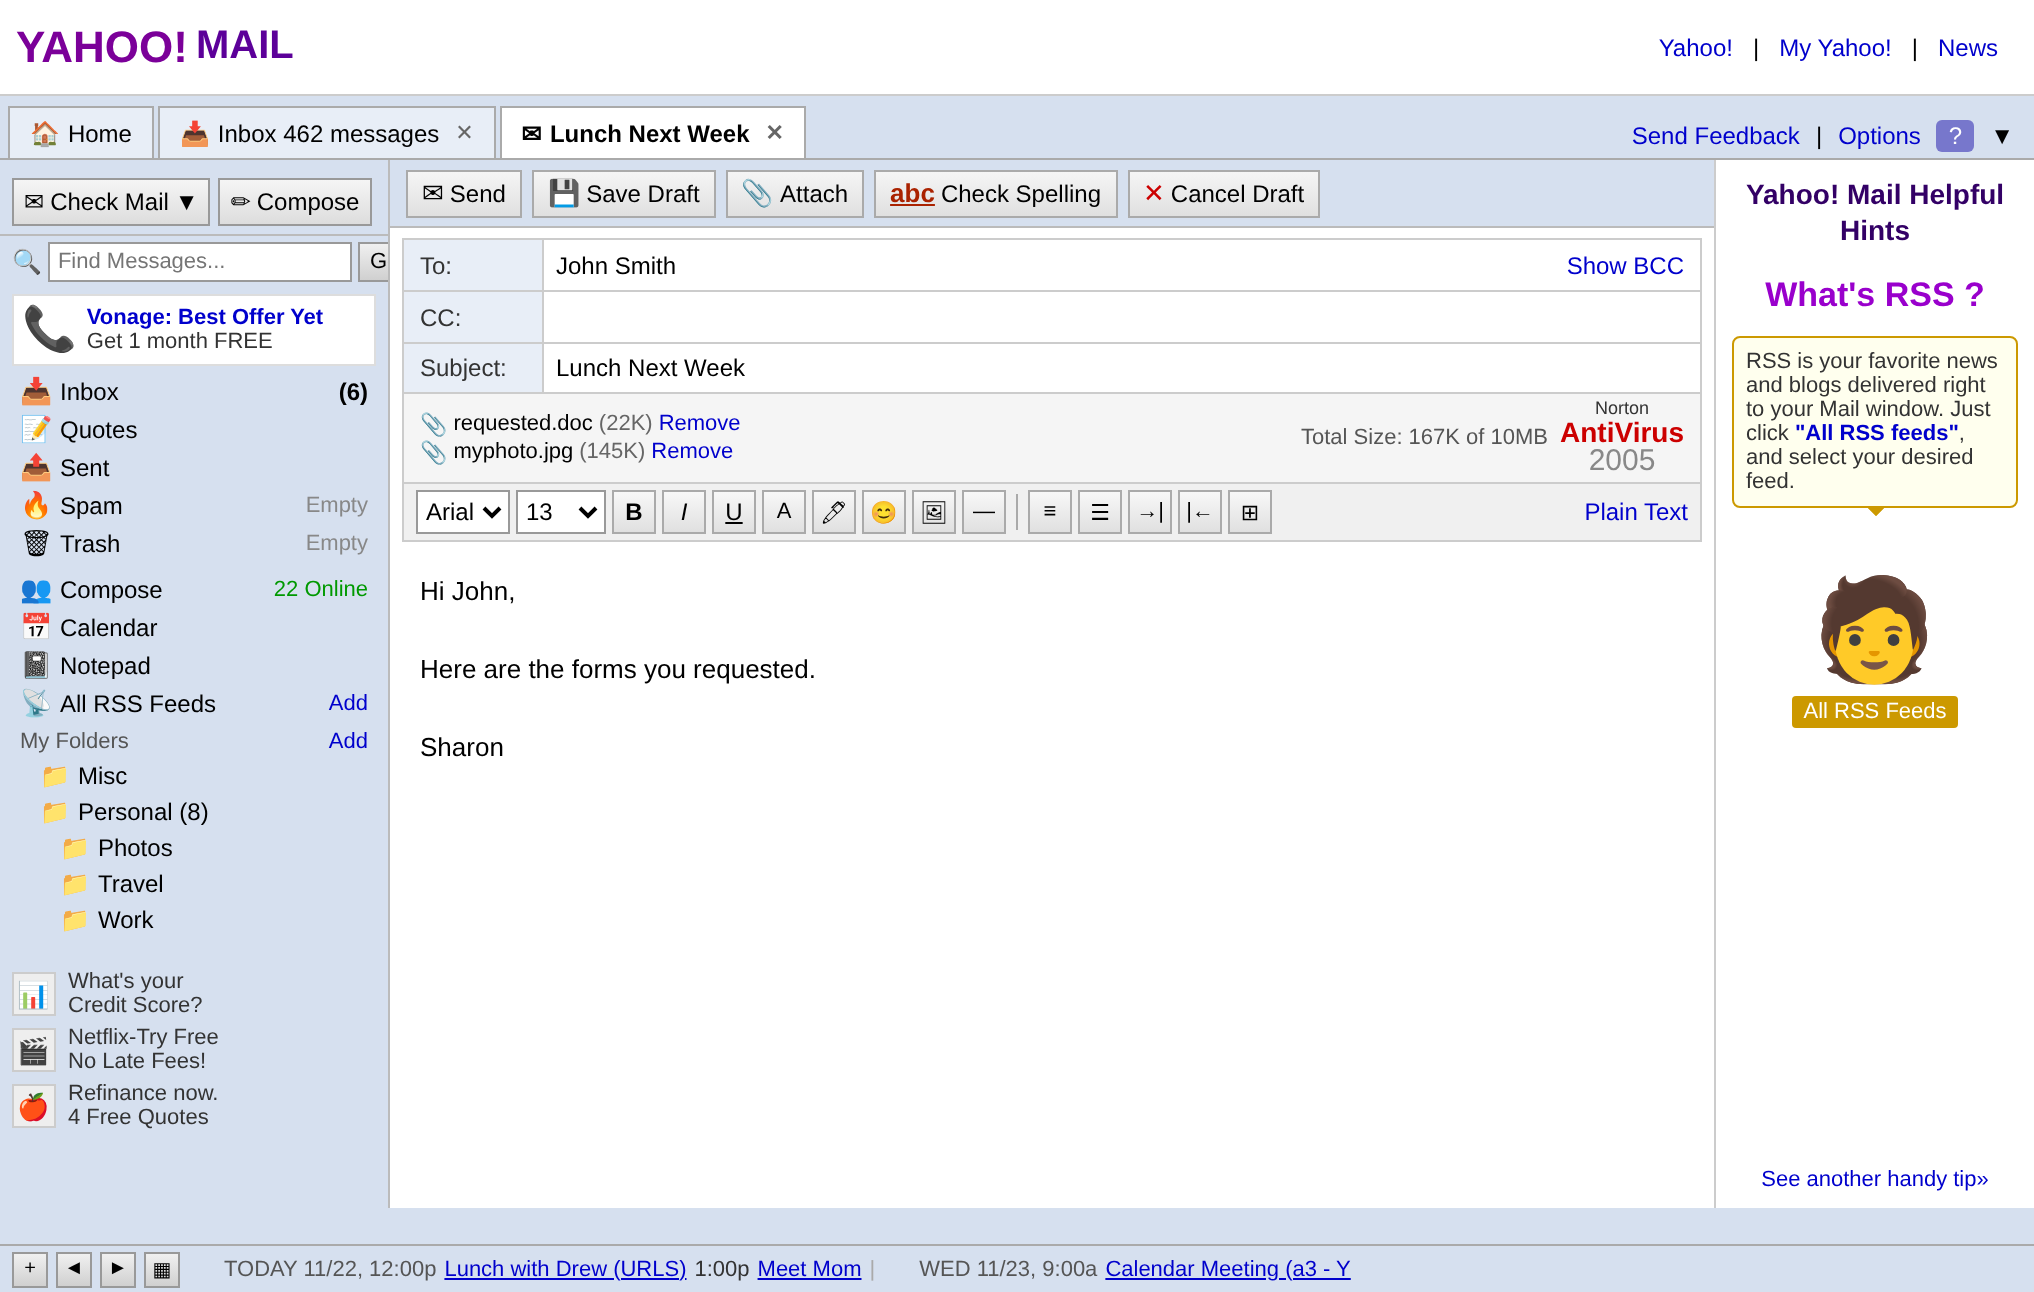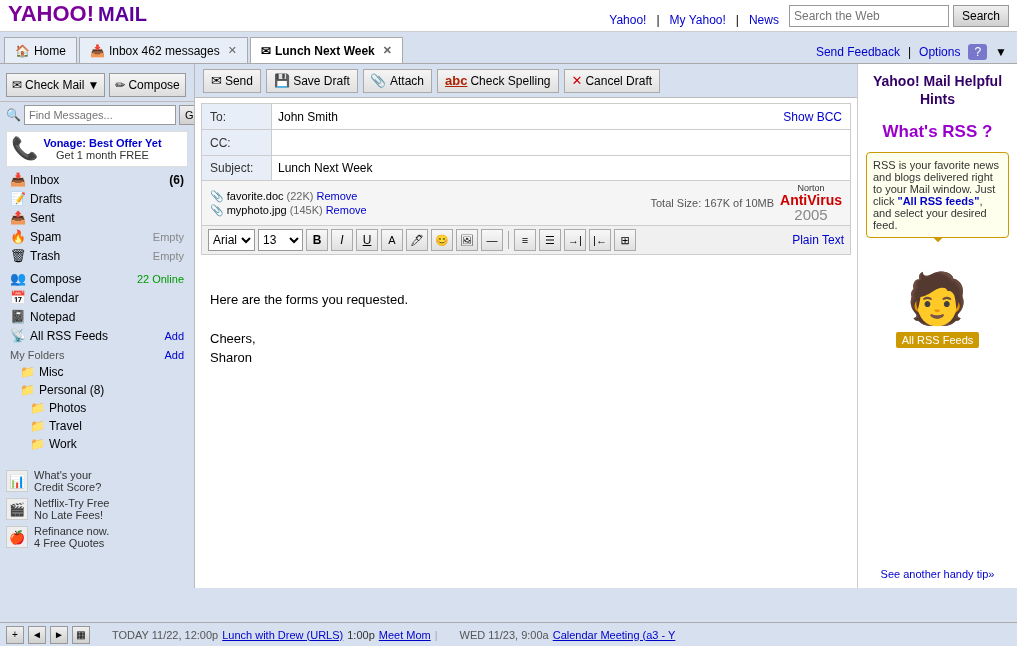--- a/index.html
+++ b/index.html
@@ -3,23 +3,23 @@
   <meta charset="utf-8">
   <style>
     * { margin: 0; padding: 0; box-sizing: border-box; }
     body { font-family: Arial, sans-serif; font-size: 12px; background: #d6e0ef; width: 1017px; height: 646px; overflow: hidden; }
 
     
     #top-bar {
       background: #fff;
       border-bottom: 1px solid #ccc;
       display: flex;
-      align-items: flex-end;
+      align-items: center;
       padding: 4px 8px;
-      height: 32px;
+      height: 48px;
       justify-content: space-between;
     }
     #logo-area { display: flex; align-items: center; gap: 4px; }
     #yahoo-logo { font-size: 22px; font-weight: bold; color: #7B0099; font-family: Arial Black, sans-serif; }
     #yahoo-logo span.exclaim { color: #cc0000; }
     #mail-logo { font-size: 20px; font-weight: bold; color: #5c0099; }
     #top-links { display: flex; align-items: center; gap: 10px; font-size: 12px; }
     #top-links a { color: #00c; text-decoration: none; }
     #search-area { display: flex; align-items: center; gap: 4px; }
     #search-input { width: 160px; height: 22px; border: 1px solid #999; padding: 2px 4px; font-size: 12px; }
@@ -340,24 +340,20 @@
   <div id="top-bar">
     <div id="logo-area">
       <span id="yahoo-logo">YAHOO!<span class="exclaim"></span></span>
       <span id="mail-logo"> MAIL</span>
     </div>
     <div id="top-links" style="margin-left:auto;margin-right:10px;">
       <a href="#">Yahoo!</a> |
       <a href="#">My Yahoo!</a> |
       <a href="#">News</a>
     </div>
-    <div id="search-area">
-      <input type="text" id="search-input" style="width: 160px; height: 22px; border: 1px solid rgb(153, 153, 153); padding: 2px 4px; font-size: 12px;" placeholder="Search the Web">
-      <button id="search-btn" style="background:linear-gradient(to bottom,#f0f0f0,#d0d0d0);border:1px solid #999;padding:2px 8px;font-size:12px;cursor:pointer;height:22px;">Search</button>
-    </div>
   </div>
 
   <div id="tabs-row" style="background:#d6e0ef;display:flex;align-items:flex-end;padding:3px 0 0 4px;height:32px;border-bottom:1px solid #aaa;">
     <div class="tab home-tab" style="display:flex;align-items:center;gap:4px;padding:3px 10px;font-size:12px;cursor:pointer;border:1px solid #aaa;border-bottom:none;height:26px;margin-right:2px;background:#e8eef7;">
       <span>🏠</span>
       <span>Home</span>
     </div>
     <div class="tab inbox-tab" style="display:flex;align-items:center;gap:4px;padding:3px 10px;font-size:12px;cursor:pointer;border:1px solid #aaa;border-bottom:none;height:26px;margin-right:2px;background:#e8eef7;">
       <span>📥</span>
       <span>Inbox 462 messages</span>
@@ -395,32 +391,32 @@
       <div id="find-row" style="display:flex;padding:3px 6px;gap:3px;">
         <span style="display:flex;align-items:center;color:#666;">🔍</span>
         <input type="text" id="find-input" style="flex: 1 1 0%; height: 20px; border: 1px solid rgb(153, 153, 153); padding: 1px 4px; font-size: 11px; color: rgb(136, 136, 136);" placeholder="Find Messages...">
         <button id="find-go" style="background:linear-gradient(to bottom,#f0f0f0,#d0d0d0);border:1px solid #999;padding:1px 5px;font-size:11px;cursor:pointer;">Go</button>
       </div>
 
       <div id="ad-banner" style="background:#fff;margin:3px 6px;padding:4px;border:1px solid #ddd;display:flex;align-items:center;gap:5px;font-size:11px;">
         <span style="font-size:22px;">📞</span>
         <div>
           <div style="color:#0000cc;font-weight:bold;">Vonage: Best Offer Yet</div>
-          <div style="color:#333;text-align:center;">Get 1 month FREE</div>
+          <div style="color:#333;">Get 1 month FREE</div>
         </div>
       </div>
 
       <div class="sidebar-item">
         <span class="item-icon">📥</span>
         <span class="item-label">Inbox</span>
         <span class="item-count" style="font-weight:bold;">(6)</span>
       </div>
       <div class="sidebar-item">
         <span class="item-icon">📝</span>
-        <span class="item-label">Drafts</span>
+        <span class="item-label">Quotes</span>
       </div>
       <div class="sidebar-item">
         <span class="item-icon">📤</span>
         <span class="item-label">Sent</span>
       </div>
       <div class="sidebar-item">
         <span class="item-icon">🔥</span>
         <span class="item-label">Spam</span>
         <span class="item-empty" style="color:#888;font-size:11px;margin-left:auto;">Empty</span>
       </div>
@@ -534,21 +530,21 @@
         </div>
         <div class="compose-row" style="display:flex;align-items:center;border:1px solid #ccc;height:26px;">
           <div class="compose-label" style="background:#e8eef7;width:70px;padding:2px 8px;font-size:12px;height:100%;display:flex;align-items:center;border-right:1px solid #ccc;flex-shrink:0;">Subject:</div>
           <input type="text" class="compose-input" style="flex: 1 1 0%; border: none; padding: 2px 6px; font-size: 12px; outline: none; height: 100%;" value="Lunch Next Week">
         </div>
 
         <div id="attachment-row" style="background:#f5f5f5;border:1px solid #ccc;border-top:none;padding:3px 8px;display:flex;align-items:center;justify-content:space-between;font-size:11px;">
           <div style="display:flex;flex-direction:column;gap:1px;">
             <div class="attachment-item" style="display:flex;align-items:center;gap:3px;">
               <span>📎</span>
-              <span>favorite.doc</span>
+              <span>requested.doc</span>
               <span style="color:#666;">(22K)</span>
               <a href="#" style="color:#00c;text-decoration:none;">Remove</a>
             </div>
             <div class="attachment-item" style="display:flex;align-items:center;gap:3px;">
               <span>📎</span>
               <span>myphoto.jpg</span>
               <span style="color:#666;">(145K)</span>
               <a href="#" style="color:#00c;text-decoration:none;">Remove</a>
             </div>
           </div>
@@ -581,24 +577,24 @@
           <button class="format-btn" style="background:linear-gradient(to bottom,#f8f8f8,#e0e0e0);border:1px solid #aaa;width:22px;height:22px;cursor:pointer;font-size:11px;">≡</button>
           <button class="format-btn" style="background:linear-gradient(to bottom,#f8f8f8,#e0e0e0);border:1px solid #aaa;width:22px;height:22px;cursor:pointer;font-size:11px;">☰</button>
           <button class="format-btn" style="background:linear-gradient(to bottom,#f8f8f8,#e0e0e0);border:1px solid #aaa;width:22px;height:22px;cursor:pointer;font-size:11px;">→|</button>
           <button class="format-btn" style="background:linear-gradient(to bottom,#f8f8f8,#e0e0e0);border:1px solid #aaa;width:22px;height:22px;cursor:pointer;font-size:11px;">|←</button>
           <button class="format-btn" style="background:linear-gradient(to bottom,#f8f8f8,#e0e0e0);border:1px solid #aaa;width:22px;height:22px;cursor:pointer;font-size:11px;">⊞</button>
           <a href="#" id="plain-text-link" style="color:#00c;text-decoration:none;font-size:12px;margin-left:auto;text-align:center;">Plain Text</a>
         </div>
       </div>
 
       <div id="email-body" contenteditable="true" style="flex: 1 1 0%; padding: 10px 15px; font-size: 13px; line-height: 1.5; color: rgb(0, 0, 0); outline: none; font-family: Arial, sans-serif;">
+        <p>Hi John,</p>
         <p>&nbsp;</p>
         <p>Here are the forms you requested.</p>
         <p>&nbsp;</p>
-        <p>Cheers,</p>
         <p>Sharon</p>
       </div>
     </div>
 
     <div id="right-panel" style="width:160px;background:#fff;border-left:1px solid #ccc;padding:8px;display:flex;flex-direction:column;align-items:center;overflow:hidden;">
       <div id="right-panel-title" style="font-size:14px;font-weight:bold;color:#330066;text-align:center;line-height:1.3;margin-bottom:4px;">Yahoo! Mail Helpful Hints</div>
       <div id="rss-question" style="font-size:17px;font-weight:bold;color:#9900cc;text-align:center;margin:10px 0;">What's RSS ?</div>
       <div id="rss-bubble" style="background:#ffffee;border:1px solid #cc9900;border-radius:4px;padding:6px;font-size:11px;color:#333;position:relative;margin-bottom:14px;">
         <span>RSS is your favorite news and blogs delivered right to your Mail window. Just click </span><strong style="color:#0000cc;">"All RSS feeds"</strong><span>, and select your desired feed.</span>
         <div style="position:absolute;bottom:-10px;left:50%;transform:translateX(-50%);width:0;height:0;border:5px solid transparent;border-top-color:#cc9900;"></div>

